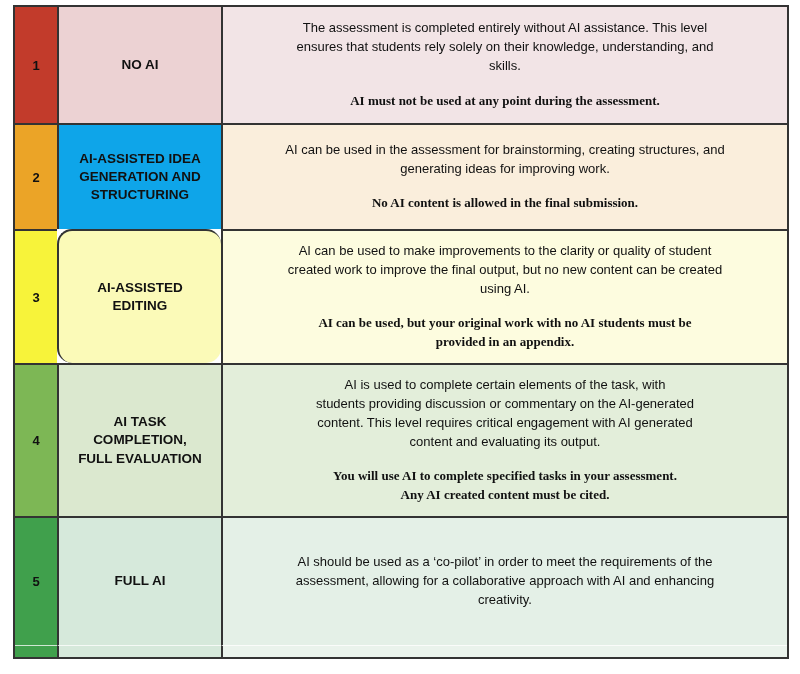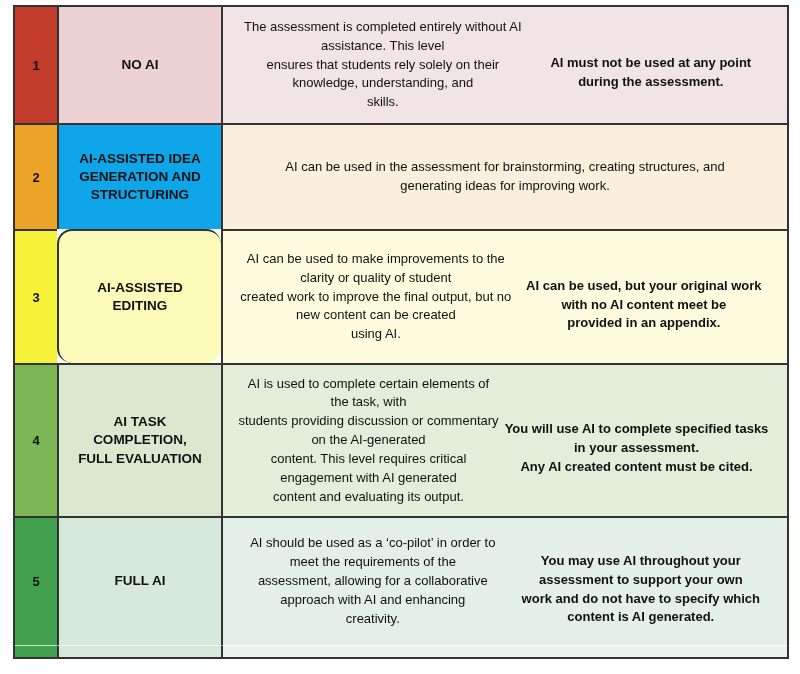--- a/index.html
+++ b/index.html
@@ -16,21 +16,21 @@
     left: 13px; top: 5px;
     width: 776px;
     display: grid;
     grid-template-columns: 42px 164px 1fr;
     grid-template-rows: 116px 106px 134px 153px 129px 12px;
     border: 2px solid #333333;
     box-sizing: border-box;
   }
   .cell {
     display: flex;
-    flex-direction: row;
+    flex-direction: column;
     justify-content: center;
     align-items: center;
     box-sizing: border-box;
     border-top: 2px solid #333333;
     overflow: hidden;
   }
   .r1 { border-top: none; }
   .c2, .c3 { border-left: 2px solid #333333; }
   .level {
     font-weight: 700;
@@ -44,21 +44,21 @@
     white-space: pre-line;
     padding: 0 8px;
   }
   .desc {
     font-size: 13px;
     line-height: 1.45;
     text-align: center;
     padding: 6px 14px;
   }
   .desc p { margin: 0; white-space: pre-line; }
-  .desc .rule { font-weight: 700; margin-top: 16px; }
+  .desc .rule { font-weight: 700; margin-top: 16px; font-family: Liberation Serif, serif; }
   .partial { border-top: 1.5px solid rgba(255,255,255,0.75); }
 </style>
 </head>
 <body>
 
 <div class="scale-table">
 
   <div class="cell level r1 c1" style="background-color: rgb(194, 59, 43);">1</div>
   <div class="cell title r1 c2" style="background-color: rgb(236, 210, 211);">NO AI</div>
   <div class="cell desc r1 c3" style="background-color: rgb(242, 228, 230);">
@@ -68,30 +68,31 @@
     <p class="rule">AI must not be used at any point during the assessment.</p>
   </div>
 
   <div class="cell level c1" style="background-color: rgb(235, 164, 39);">2</div>
   <div class="cell title c2" style="background-color: #0ea5e9;">AI-ASSISTED IDEA
 GENERATION AND
 STRUCTURING</div>
   <div class="cell desc c3" style="background-color: rgb(250, 238, 220);">
     <p>AI can be used in the assessment for brainstorming, creating structures, and
 generating ideas for improving work.</p>
+    <p class="rule">No AI content is allowed in the final submission.</p>
   </div>
 
   <div class="cell level c1" style="background-color: rgb(247, 243, 58);">3</div>
   <div class="cell title c2" style="background-color: rgb(251, 250, 184); border-radius: 15px;">AI-ASSISTED
 EDITING</div>
   <div class="cell desc c3" style="background-color: rgb(253, 252, 223);">
     <p>AI can be used to make improvements to the clarity or quality of student
 created work to improve the final output, but no new content can be created
 using AI.</p>
-    <p class="rule">AI can be used, but your original work with no AI content meet be
+    <p class="rule">AI can be used, but your original work with no AI students must be
 provided in an appendix.</p>
   </div>
 
   <div class="cell level c1" style="background-color: rgb(125, 183, 85);">4</div>
   <div class="cell title c2" style="background-color: rgb(219, 232, 207);">AI TASK
 COMPLETION,
 FULL EVALUATION</div>
   <div class="cell desc c3" style="background-color: rgb(227, 238, 218);">
     <p>AI is used to complete certain elements of the task, with
 students providing discussion or commentary on the AI-generated
@@ -100,21 +101,19 @@
     <p class="rule">You will use AI to complete specified tasks in your assessment.
 Any AI created content must be cited.</p>
   </div>
 
   <div class="cell level c1" style="background-color: rgb(64, 160, 76);">5</div>
   <div class="cell title c2" style="background-color: rgb(214, 233, 219);">FULL AI</div>
   <div class="cell desc c3" style="background-color: rgb(228, 240, 231);">
     <p>AI should be used as a ‘co-pilot’ in order to meet the requirements of the
 assessment, allowing for a collaborative approach with AI and enhancing
 creativity.</p>
-    <p class="rule">You may use AI throughout your assessment to support your own
-work and do not have to specify which content is AI generated.</p>
   </div>
 
   <div class="cell partial c1" style="background-color: rgb(64, 160, 76);"></div>
   <div class="cell partial c2" style="background-color: rgb(214, 233, 219);"></div>
   <div class="cell partial c3" style="background-color: rgb(234, 243, 236);"></div>
 
 </div>
 
 </body></html>

